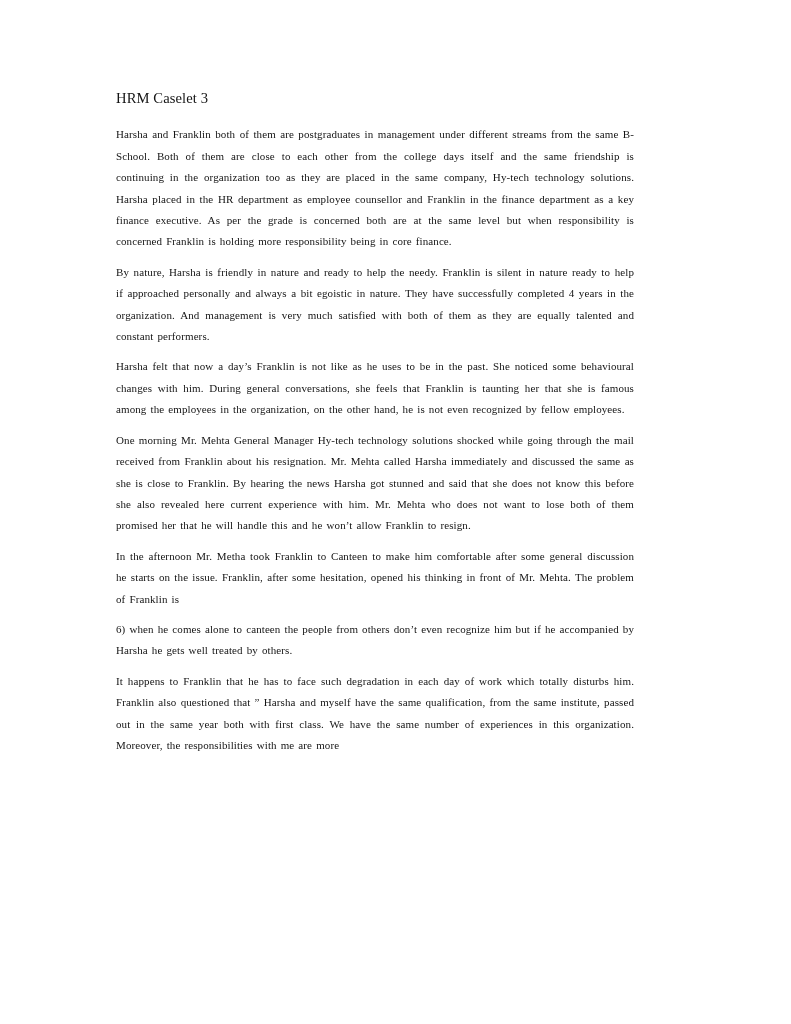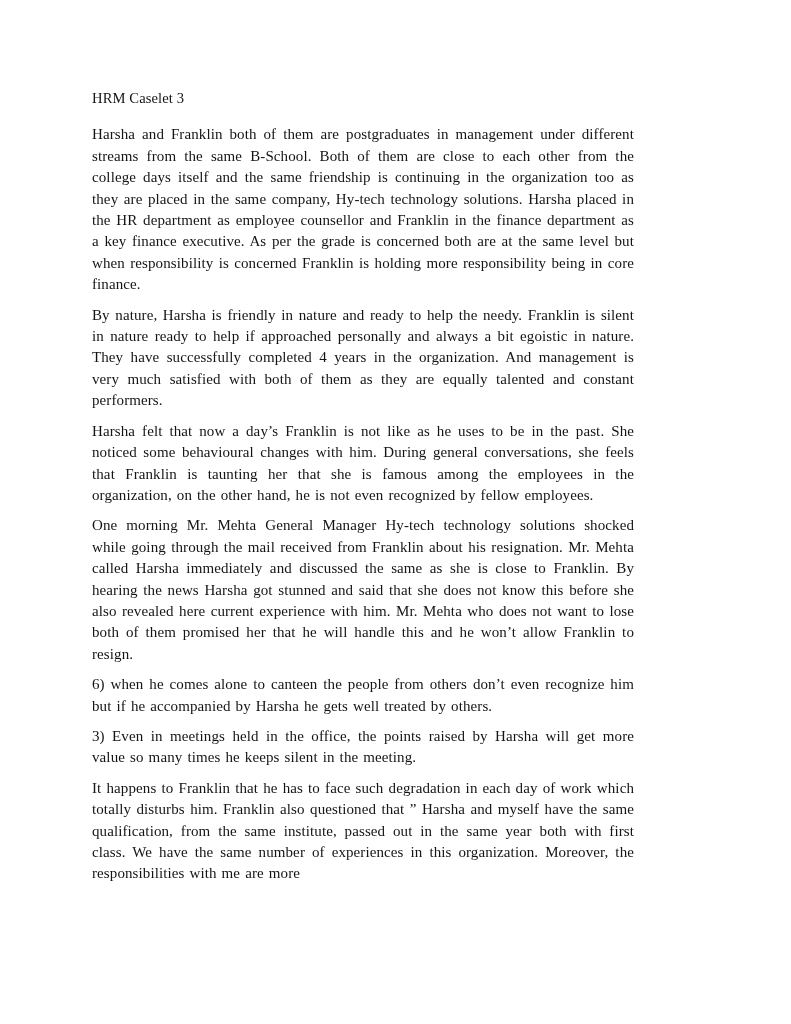--- a/index.html
+++ b/index.html
@@ -11,44 +11,44 @@
     width: 791px;
     height: 1024px;
     overflow: hidden;
     font-family: "Liberation Serif", "DejaVu Serif", serif;
     color: #141414;
   }
   .page {
     box-sizing: border-box;
     width: 725px;
     height: 1024px;
-    padding: 88px 91px 40px 92px;
+    padding: 88px 91px 40px 116px;
     background: #ffffff;
   }
   .doc-title {
     font-size: 14.6px;
     line-height: 21.4px;
     margin: 0 0 15px 0;
     font-weight: normal;
     letter-spacing: 0.1px;
   }
   .doc-paragraph {
-    font-size: 15px;
+    font-size: 11px;
     line-height: 21.4px;
     margin: 0 0 9px 0;
     text-align: justify;
     word-spacing: 1.2px;
     letter-spacing: 0.1px;
   }
 </style>
 </head>
 <body>
 
 <div class="page">
   <p class="doc-title">HRM Caselet 3</p>
   <p class="doc-paragraph">Harsha and Franklin both of them are postgraduates in management under different streams from the same B-School. Both of them are close to each other from the college days itself and the same friendship is continuing in the organization too as they are placed in the same company, Hy-tech technology solutions. Harsha placed in the HR department as employee counsellor and Franklin in the finance department as a key finance executive. As per the grade is concerned both are at the same level but when responsibility is concerned Franklin is holding more responsibility being in core finance.</p>
   <p class="doc-paragraph">By nature, Harsha is friendly in nature and ready to help the needy. Franklin is silent in nature ready to help if approached personally and always a bit egoistic in nature. They have successfully completed 4 years in the organization. And management is very much satisfied with both of them as they are equally talented and constant performers.</p>
   <p class="doc-paragraph">Harsha felt that now a day’s Franklin is not like as he uses to be in the past. She noticed some behavioural changes with him. During general conversations, she feels that Franklin is taunting her that she is famous among the employees in the organization, on the other hand, he is not even recognized by fellow employees.</p>
   <p class="doc-paragraph">One morning Mr. Mehta General Manager Hy-tech technology solutions shocked while going through the mail received from Franklin about his resignation. Mr. Mehta called Harsha immediately and discussed the same as she is close to Franklin. By hearing the news Harsha got stunned and said that she does not know this before she also revealed here current experience with him. Mr. Mehta who does not want to lose both of them promised her that he will handle this and he won’t allow Franklin to resign.</p>
+  <p class="doc-paragraph">In the afternoon Mr. Metha took Franklin to Canteen to make him comfortable after some general discussion he starts on the issue. Franklin, after some hesitation, opened his thinking in front of Mr. Mehta. The problem of Franklin is</p>
   <p class="doc-paragraph">6) when he comes alone to canteen the people from others don’t even recognize him but if he accompanied by Harsha he gets well treated by others.</p>
-  <p class="doc-paragraph">3) Even in meetings held in the office, the points raised by Harsha will get more value so many times he keeps silent in the meeting.</p>
   <p class="doc-paragraph">It happens to Franklin that he has to face such degradation in each day of work which totally disturbs him. Franklin also questioned that ” Harsha and myself have the same qualification, from the same institute, passed out in the same year both with first class. We have the same number of experiences in this organization. Moreover, the responsibilities with me are more</p>
 </div>
 
 </body></html>

